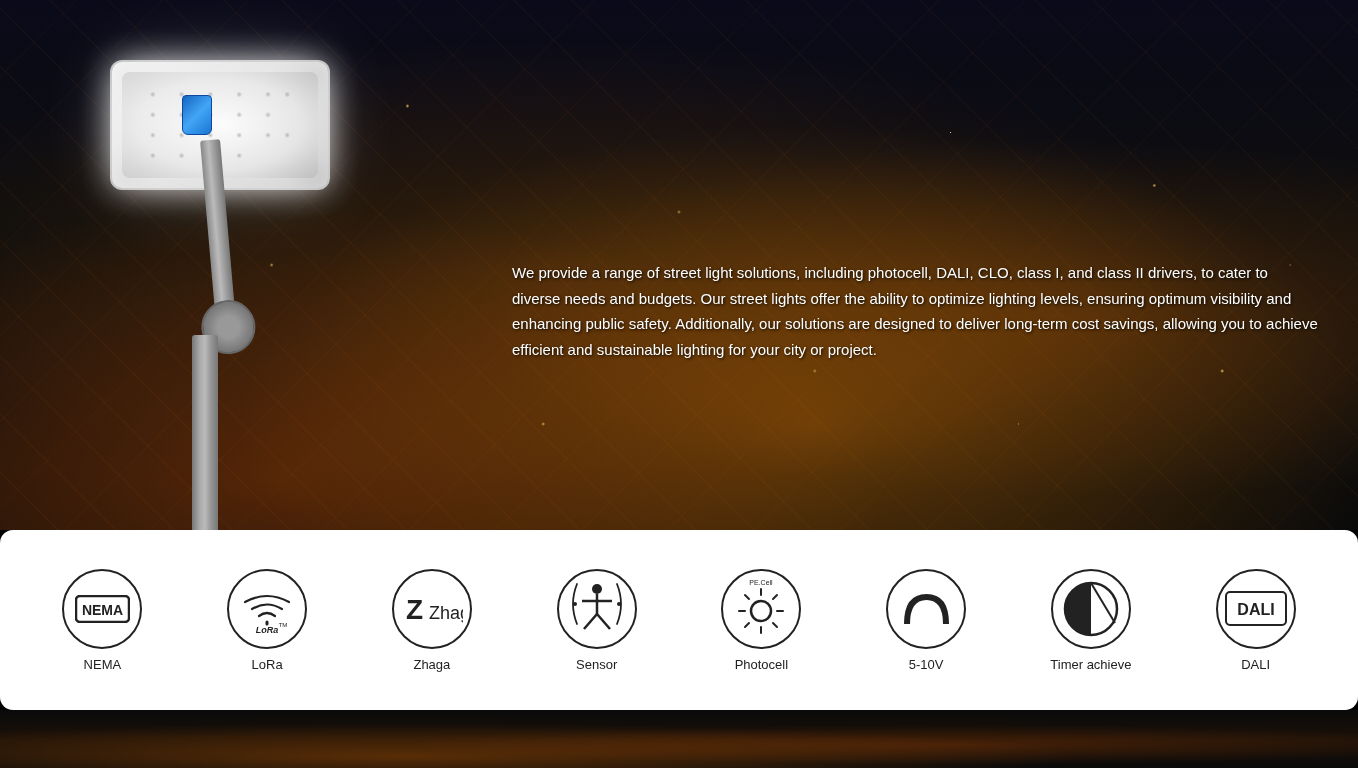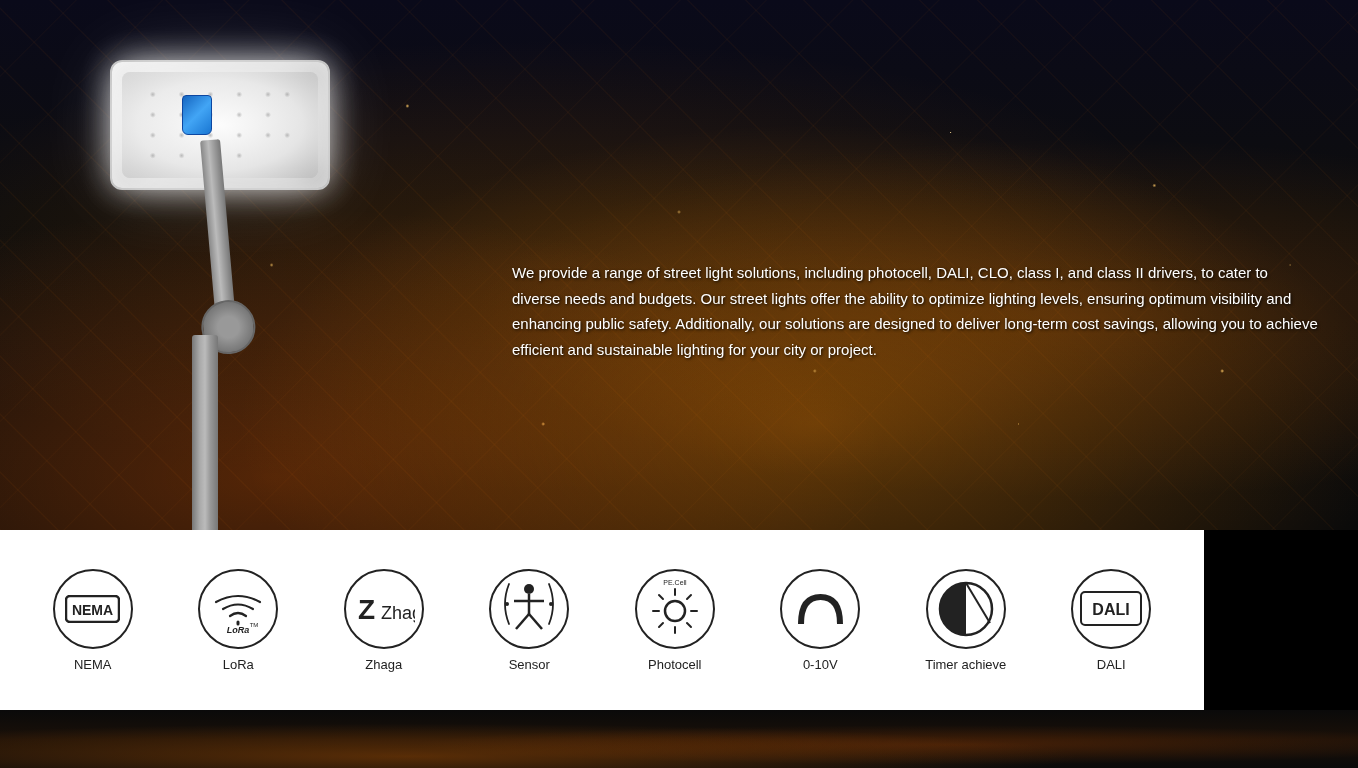--- a/index.html
+++ b/index.html
@@ -175,27 +175,28 @@
       right: 40px;
       color: #fff;
       font-size: 15px;
       line-height: 1.7;
       text-shadow: 1px 1px 3px rgba(0,0,0,0.9);
       margin-left: 16px;
     }
 
     
     .features-bar {
-      width: 1204px;
+      width: 1358px;
       height: 180px;
       background: #fff;
       display: flex;
       align-items: center;
       justify-content: space-around;
       padding: 10px 20px;
+      border-radius: 13px;
     }
 
     .feature-item {
       display: flex;
       flex-direction: column;
       align-items: center;
       gap: 8px;
       min-width: 90px;
     }
 
@@ -343,21 +344,21 @@
 
   <div class="feature-item">
     <div class="feature-icon-circle">
       <svg width="65" height="50" viewBox="0 0 65 50">
 
         <path d="M10 40 Q10 10 32.5 10 Q55 10 55 40" fill="#222"></path>
 
         <path d="M16 40 Q16 16 32.5 16 Q49 16 49 40" fill="#fff"></path>
       </svg>
     </div>
-    <span class="feature-label">0-10V</span>
+    <span class="feature-label">5-10V</span>
   </div>
 
   <div class="feature-item">
     <div class="feature-icon-circle">
       <svg width="62" height="62" viewBox="0 0 62 62">
 
         <circle cx="31" cy="31" r="26" fill="none" stroke="#222" stroke-width="2.5"></circle>
 
         <path d="M31 5 A26 26 0 0 0 31 57 Z" fill="#222"></path>
 

